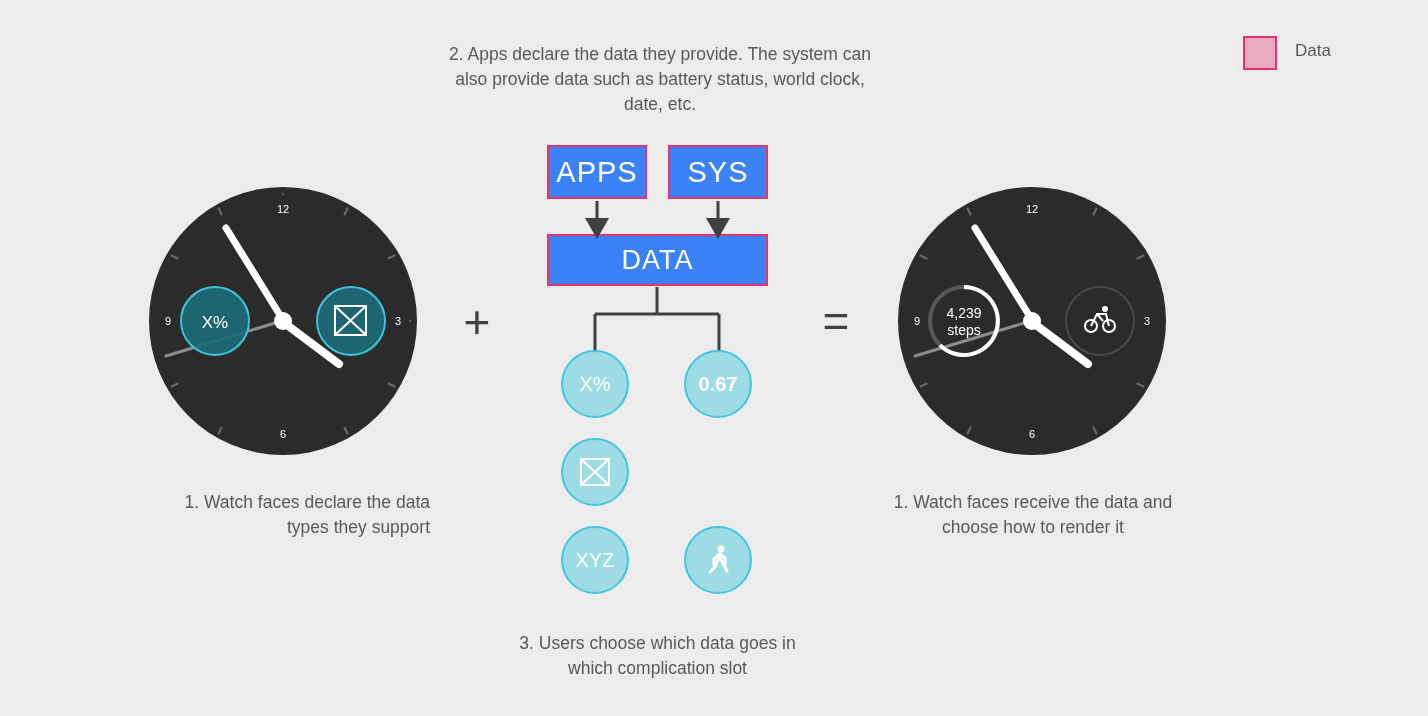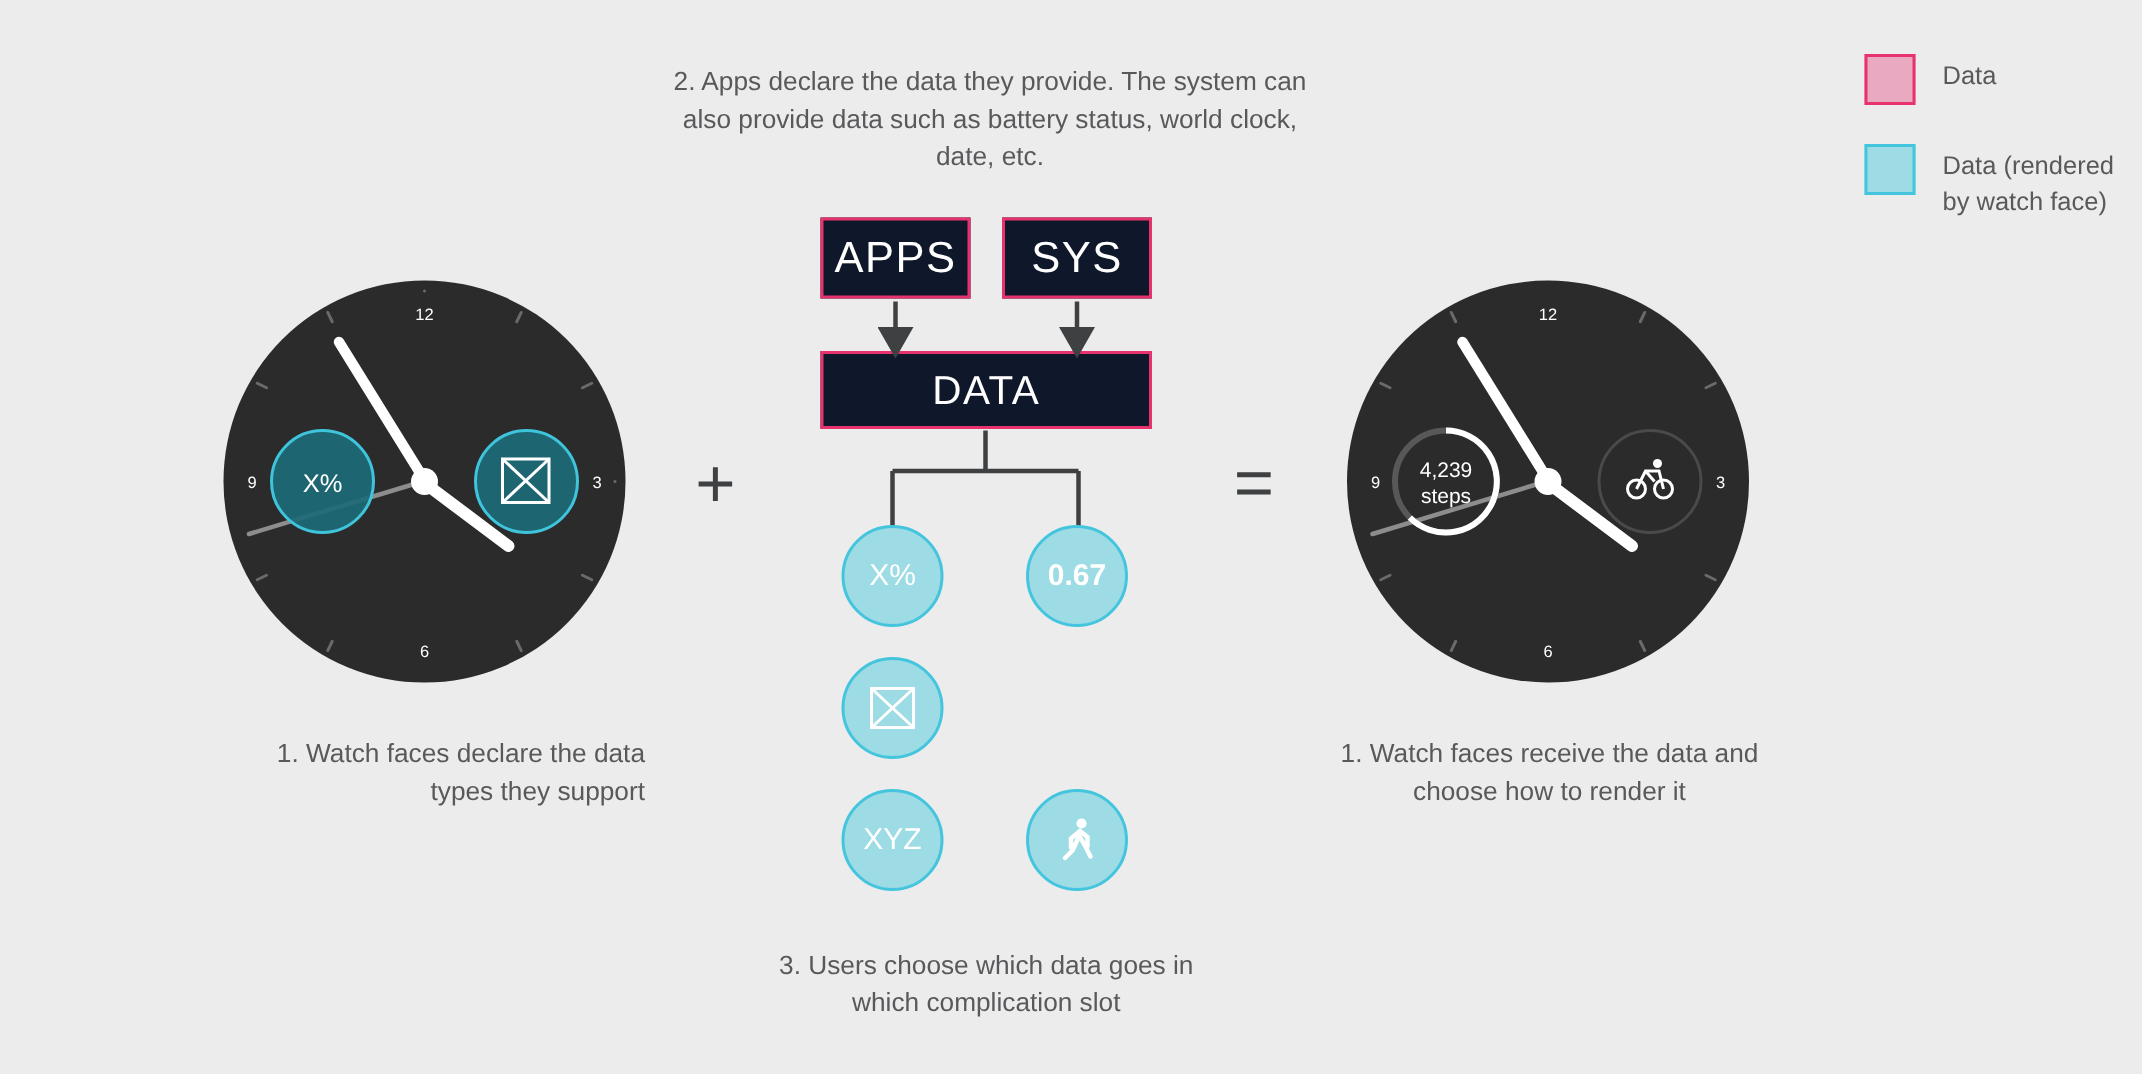--- a/index.html
+++ b/index.html
@@ -52,21 +52,21 @@
 
   
   .watch { position:absolute; width:270px; height:270px; }
   #watch-left  { left:148px; top:185px; }
   #watch-right { left:897px; top:185px; }
   .watch svg { display:block; width:270px; height:270px; }
 
   
   .flowbox {
     position:absolute;
-    background:#0f172a;
+    background:#3b82f6;
     border:2px solid #e8326e;
     color:#ffffff;
     display:flex; align-items:center; justify-content:center;
     font-size:29px;
     letter-spacing:1px;
   }
   #box-apps { left:547px; top:144px; width:100px; height:54px; }
   #box-sys  { left:668px; top:144px; width:100px; height:54px; }
   #box-data { left:547px; top:233px; width:221px; height:52px; font-size:27px; }
 
@@ -96,24 +96,20 @@
 
   <div class="caption" id="caption-top">2. Apps declare the data they provide. The system can also provide data such as battery status, world clock, date, etc.</div>
   <div class="caption" id="caption-left">1. Watch faces declare the data types they support</div>
   <div class="caption" id="caption-right">1. Watch faces receive the data and choose how to render it</div>
   <div class="caption" id="caption-bottom">3. Users choose which data goes in which complication slot</div>
 
   <div class="legend">
     <div class="legend-row">
       <div class="swatch pink"></div>
       <div class="legend-label">Data</div>
-    </div>
-    <div class="legend-row">
-      <div class="swatch teal"></div>
-      <div class="legend-label">Data (rendered by watch face)</div>
     </div>
   </div>
 
   <div class="operator" id="op-plus">+</div>
   <div class="operator" id="op-equals">=</div>
 
   <div class="watch" id="watch-left">
     <svg viewBox="0 0 270 270" xmlns="http://www.w3.org/2000/svg">
       <circle cx="135" cy="135" r="134" fill="#2b2b2b"></circle>
       <g stroke="#6a6a6a" stroke-width="2" stroke-linecap="round">

